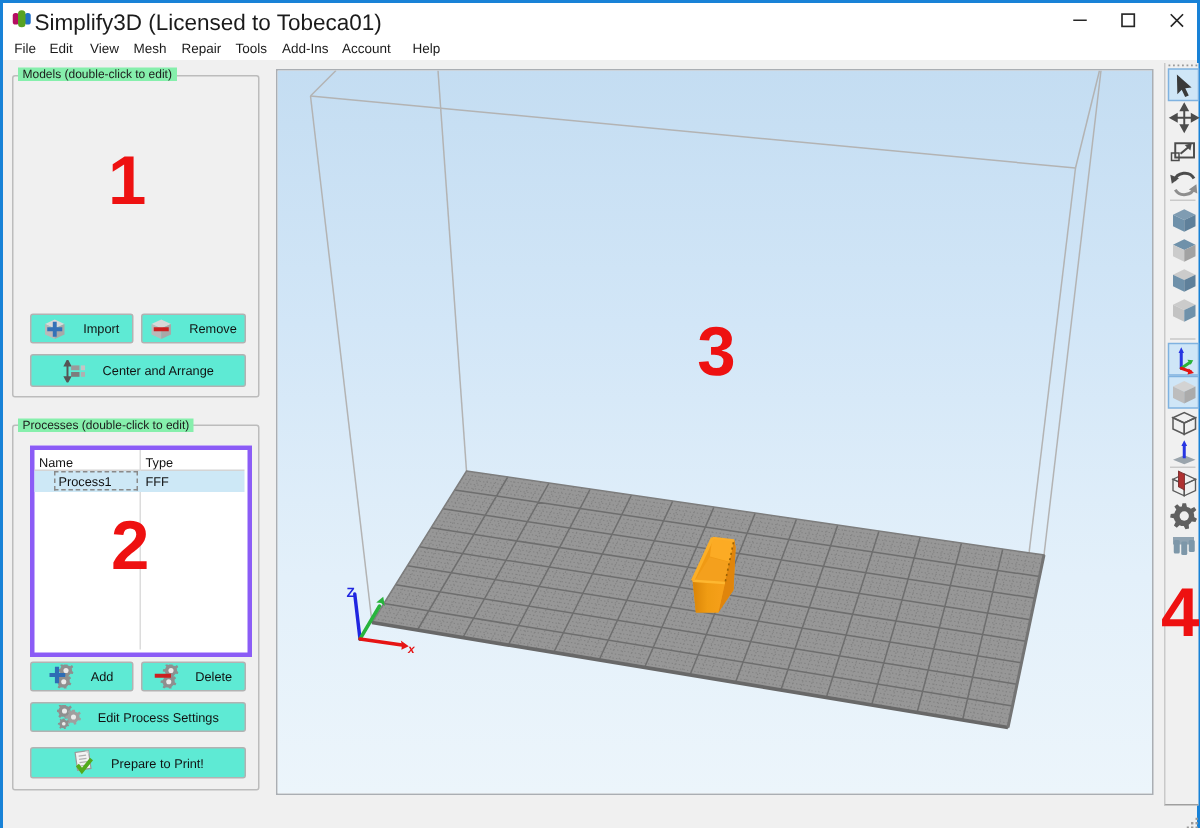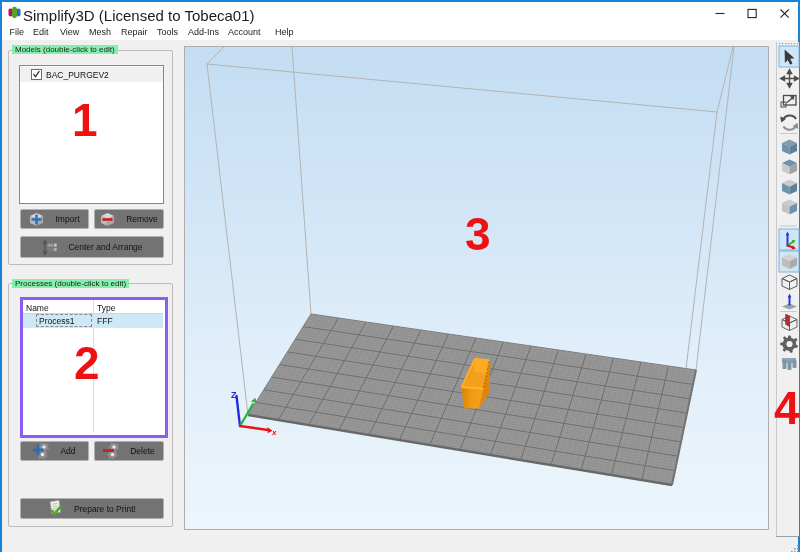--- a/index.html
+++ b/index.html
@@ -6,21 +6,21 @@
   body{width:800px;height:552px;overflow:hidden;font-family:"Liberation Sans",sans-serif;}
   #win{position:absolute;left:0;top:0;width:800px;height:552px;background:#f0f0f0;
        border-left:2px solid #1882d7;border-right:2px solid #1882d7;border-top:2px solid #1882d7;box-sizing:border-box;}
   .abs{position:absolute;}
   #titlebar{left:0;top:0;width:796px;height:38px;background:#ffffff;}
   #title{left:21px;top:5px;font-size:15px;color:#1b1b1b;white-space:nowrap;}
   .mi{position:absolute;top:25px;font-size:9px;color:#1b1b1b;white-space:nowrap;}
   .red{color:#ee1111;font-weight:bold;font-size:46px;line-height:1;}
   .grpbox{border:1px solid #bcbcbc;border-radius:2px;}
   .grplbl{position:absolute;background:#86efac;font-size:8px;color:#1b1b1b;padding:0 3px;white-space:nowrap;}
-  .btn{position:absolute;background:#737373;border:1px solid #b2b2b2;border-radius:2px;box-sizing:border-box;
+  .btn{position:absolute;background:#5eead4;border:1px solid #b2b2b2;border-radius:2px;box-sizing:border-box;
        font-size:8.5px;color:#111;display:flex;align-items:center;justify-content:center;gap:11px;white-space:nowrap;}
   #listbox{left:17px;top:63px;width:143px;height:137px;background:#fff;border:1px solid #82878f;}
   #modelrow{left:0px;top:1px;width:143px;height:15px;background:#f0f0f0;font-size:8.5px;color:#111;}
   #tablebox{left:18px;top:295px;width:142px;height:135px;background:#fff;border:3px solid #8b5cf6;font-size:8.5px;color:#111;}
   #viewport{left:182px;top:44px;width:583px;height:482px;border:1px solid #aaaeb3;box-sizing:content-box;}
   #toolbar{left:774px;top:40px;width:23px;height:495px;background:#f0f0f0;border-left:1px solid #c9c9c9;border-bottom:1px solid #9f9f9f;box-sizing:border-box;}
 </style>
 </head>
 <body>
 <div id="win">
@@ -43,29 +43,20 @@
   <div class="mi" style="left:58px">View</div>
   <div class="mi" style="left:87px">Mesh</div>
   <div class="mi" style="left:119px">Repair</div>
   <div class="mi" style="left:155px">Tools</div>
   <div class="mi" style="left:186px">Add-Ins</div>
   <div class="mi" style="left:226px">Account</div>
   <div class="mi" style="left:273px">Help</div>
 
   <div class="abs grpbox" style="left:6px;top:48px;width:163px;height:213px;"></div>
   <div class="grplbl" style="left:10px;top:43px;">Models (double-click to edit)</div>
-  <div class="abs" id="listbox">
-    <div class="abs" id="modelrow">
-      <svg class="abs" style="left:11px;top:2px" width="11" height="11" viewBox="0 0 11 11">
-        <rect x="0.5" y="0.5" width="10" height="10" fill="#fff" stroke="#6b6b6b"></rect>
-        <path d="M2.5 5.2l2 2.6 3.8-5.6" stroke="#222" stroke-width="1.2" fill="none"></path>
-      </svg>
-      <span class="abs" style="left:26px;top:3px;">BAC_PURGEV2</span>
-    </div>
-  </div>
   <div class="abs red" id="redn1" style="left:70px;top:95px;">1</div>
 
   <div class="btn" style="left:18px;top:207px;width:69px;height:20px;">
       <svg width="15" height="15" viewBox="0 0 15 15" style="flex:none">
 <polygon points="1,4 7.5,1 14,4 7.5,7" fill="#d8d8d8"></polygon>
         <polygon points="1,4 7.5,7 7.5,14 1,11" fill="#b9b9b9"></polygon>
 <polygon points="7.5,7 14,4 14,11 7.5,14" fill="#a8a8a8"></polygon>
 <path d="M7.5 2.5v10M2.5 7.5h10" stroke="#3272b8" stroke-width="2.6"></path>
       </svg>
       <span>Import</span>
@@ -131,20 +122,37 @@
           <path d="M-0.9,-4.9 L0.9,-4.9 L1.2,-3.4 A3.6,3.6 0 0 1 2.7,-2.8 L4,-3.6 L4.9,-2.4 L3.8,-1.3 A3.6,3.6 0 0 1 4,0.4 L5.1,1.1 L4.5,2.4 L3,2.2 A3.6,3.6 0 0 1 1.8,3.5 L1.9,4.9 L0.5,5.2 L-0.2,3.9 A3.6,3.6 0 0 1 -1.9,3.6 L-3,4.6 L-4.1,3.7 L-3.4,2.4 A3.6,3.6 0 0 1 -4.1,0.9 L-5.5,0.6 L-5.3,-0.8 L-3.9,-1 A3.6,3.6 0 0 1 -3.1,-2.5 L-3.9,-3.7 L-2.8,-4.6 L-1.7,-3.6 Z"></path>
           <circle r="1.7" fill="#ebebeb"></circle>
         </g>
 <g transform="translate(9.5,11.5)" fill="#8f8f8f">
           <path d="M-0.9,-4.9 L0.9,-4.9 L1.2,-3.4 A3.6,3.6 0 0 1 2.7,-2.8 L4,-3.6 L4.9,-2.4 L3.8,-1.3 A3.6,3.6 0 0 1 4,0.4 L5.1,1.1 L4.5,2.4 L3,2.2 A3.6,3.6 0 0 1 1.8,3.5 L1.9,4.9 L0.5,5.2 L-0.2,3.9 A3.6,3.6 0 0 1 -1.9,3.6 L-3,4.6 L-4.1,3.7 L-3.4,2.4 A3.6,3.6 0 0 1 -4.1,0.9 L-5.5,0.6 L-5.3,-0.8 L-3.9,-1 A3.6,3.6 0 0 1 -3.1,-2.5 L-3.9,-3.7 L-2.8,-4.6 L-1.7,-3.6 Z"></path>
           <circle r="1.7" fill="#ebebeb"></circle>
         </g>
 <path d="M0 7.5h11" stroke="#cc2020" stroke-width="2.8"></path>
       </svg>
       <span>Delete</span>
+    </div>
+  <div class="btn" style="left:18px;top:466px;width:144px;height:20px;">
+      <svg width="16" height="16" viewBox="0 0 16 16" style="flex:none">
+<g transform="translate(5,4)" fill="#8f8f8f">
+          <path d="M-0.9,-4.9 L0.9,-4.9 L1.2,-3.4 A3.6,3.6 0 0 1 2.7,-2.8 L4,-3.6 L4.9,-2.4 L3.8,-1.3 A3.6,3.6 0 0 1 4,0.4 L5.1,1.1 L4.5,2.4 L3,2.2 A3.6,3.6 0 0 1 1.8,3.5 L1.9,4.9 L0.5,5.2 L-0.2,3.9 A3.6,3.6 0 0 1 -1.9,3.6 L-3,4.6 L-4.1,3.7 L-3.4,2.4 A3.6,3.6 0 0 1 -4.1,0.9 L-5.5,0.6 L-5.3,-0.8 L-3.9,-1 A3.6,3.6 0 0 1 -3.1,-2.5 L-3.9,-3.7 L-2.8,-4.6 L-1.7,-3.6 Z"></path>
+          <circle r="1.7" fill="#ebebeb"></circle>
+        </g>
+<g transform="translate(11,8)" fill="#9f9f9f">
+          <path d="M-0.9,-4.9 L0.9,-4.9 L1.2,-3.4 A3.6,3.6 0 0 1 2.7,-2.8 L4,-3.6 L4.9,-2.4 L3.8,-1.3 A3.6,3.6 0 0 1 4,0.4 L5.1,1.1 L4.5,2.4 L3,2.2 A3.6,3.6 0 0 1 1.8,3.5 L1.9,4.9 L0.5,5.2 L-0.2,3.9 A3.6,3.6 0 0 1 -1.9,3.6 L-3,4.6 L-4.1,3.7 L-3.4,2.4 A3.6,3.6 0 0 1 -4.1,0.9 L-5.5,0.6 L-5.3,-0.8 L-3.9,-1 A3.6,3.6 0 0 1 -3.1,-2.5 L-3.9,-3.7 L-2.8,-4.6 L-1.7,-3.6 Z"></path>
+          <circle r="1.7" fill="#ebebeb"></circle>
+        </g>
+<g style="transform:translate(4.5px,12.5px) scale(0.72)" fill="#8f8f8f">
+          <path d="M-0.9,-4.9 L0.9,-4.9 L1.2,-3.4 A3.6,3.6 0 0 1 2.7,-2.8 L4,-3.6 L4.9,-2.4 L3.8,-1.3 A3.6,3.6 0 0 1 4,0.4 L5.1,1.1 L4.5,2.4 L3,2.2 A3.6,3.6 0 0 1 1.8,3.5 L1.9,4.9 L0.5,5.2 L-0.2,3.9 A3.6,3.6 0 0 1 -1.9,3.6 L-3,4.6 L-4.1,3.7 L-3.4,2.4 A3.6,3.6 0 0 1 -4.1,0.9 L-5.5,0.6 L-5.3,-0.8 L-3.9,-1 A3.6,3.6 0 0 1 -3.1,-2.5 L-3.9,-3.7 L-2.8,-4.6 L-1.7,-3.6 Z"></path>
+          <circle r="1.7" fill="#ebebeb"></circle>
+        </g>
+      </svg>
+      <span>Edit Process Settings</span>
     </div>
   <div class="btn" style="left:18px;top:496px;width:144px;height:21px;">
       <svg width="15" height="17" viewBox="0 0 15 17" style="flex:none">
 <g transform="rotate(-8 7 8)">
           <rect x="3" y="1" width="9" height="12" fill="#f2f2f2" stroke="#9a9a9a" stroke-width="0.8"></rect>
 <path d="M5 3.8h5M5 6h5M5 8.2h5M5 10.4h3.6" stroke="#b0b0b0" stroke-width="0.8"></path>
 <polygon points="12,1 9.5,1 12,3.5" fill="#d0d0d0"></polygon>
         </g>
 <path d="M3.6 10l3 4L13 6" stroke="#52ab1d" stroke-width="2.6" fill="none"></path>
       </svg>

